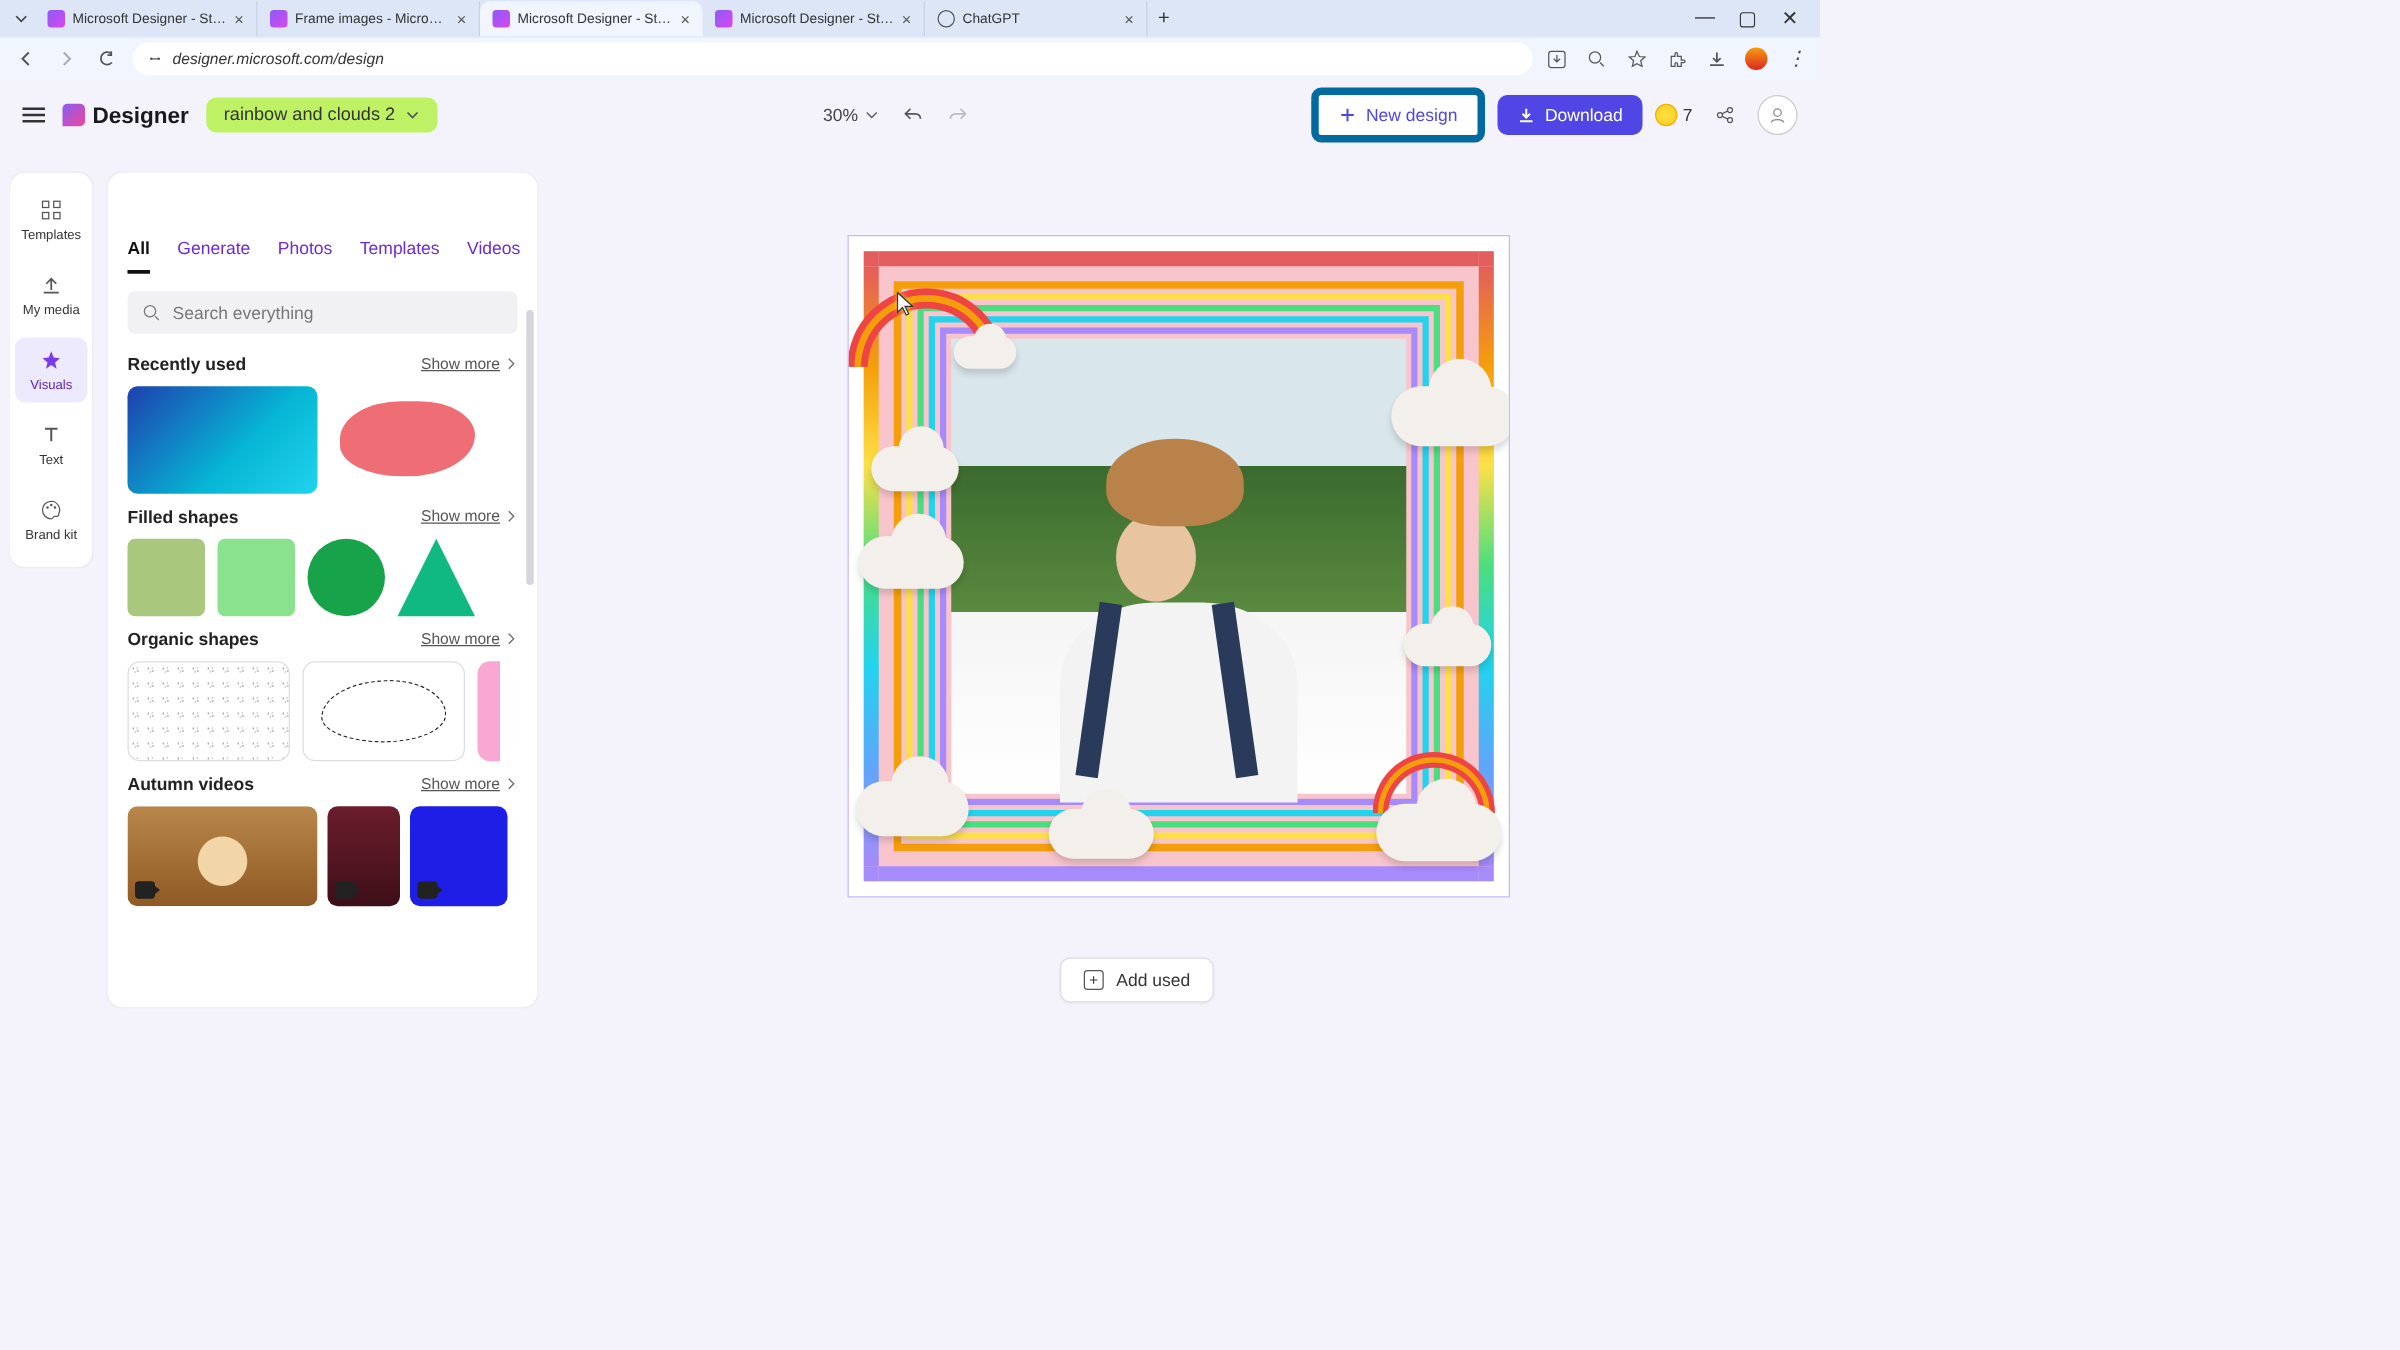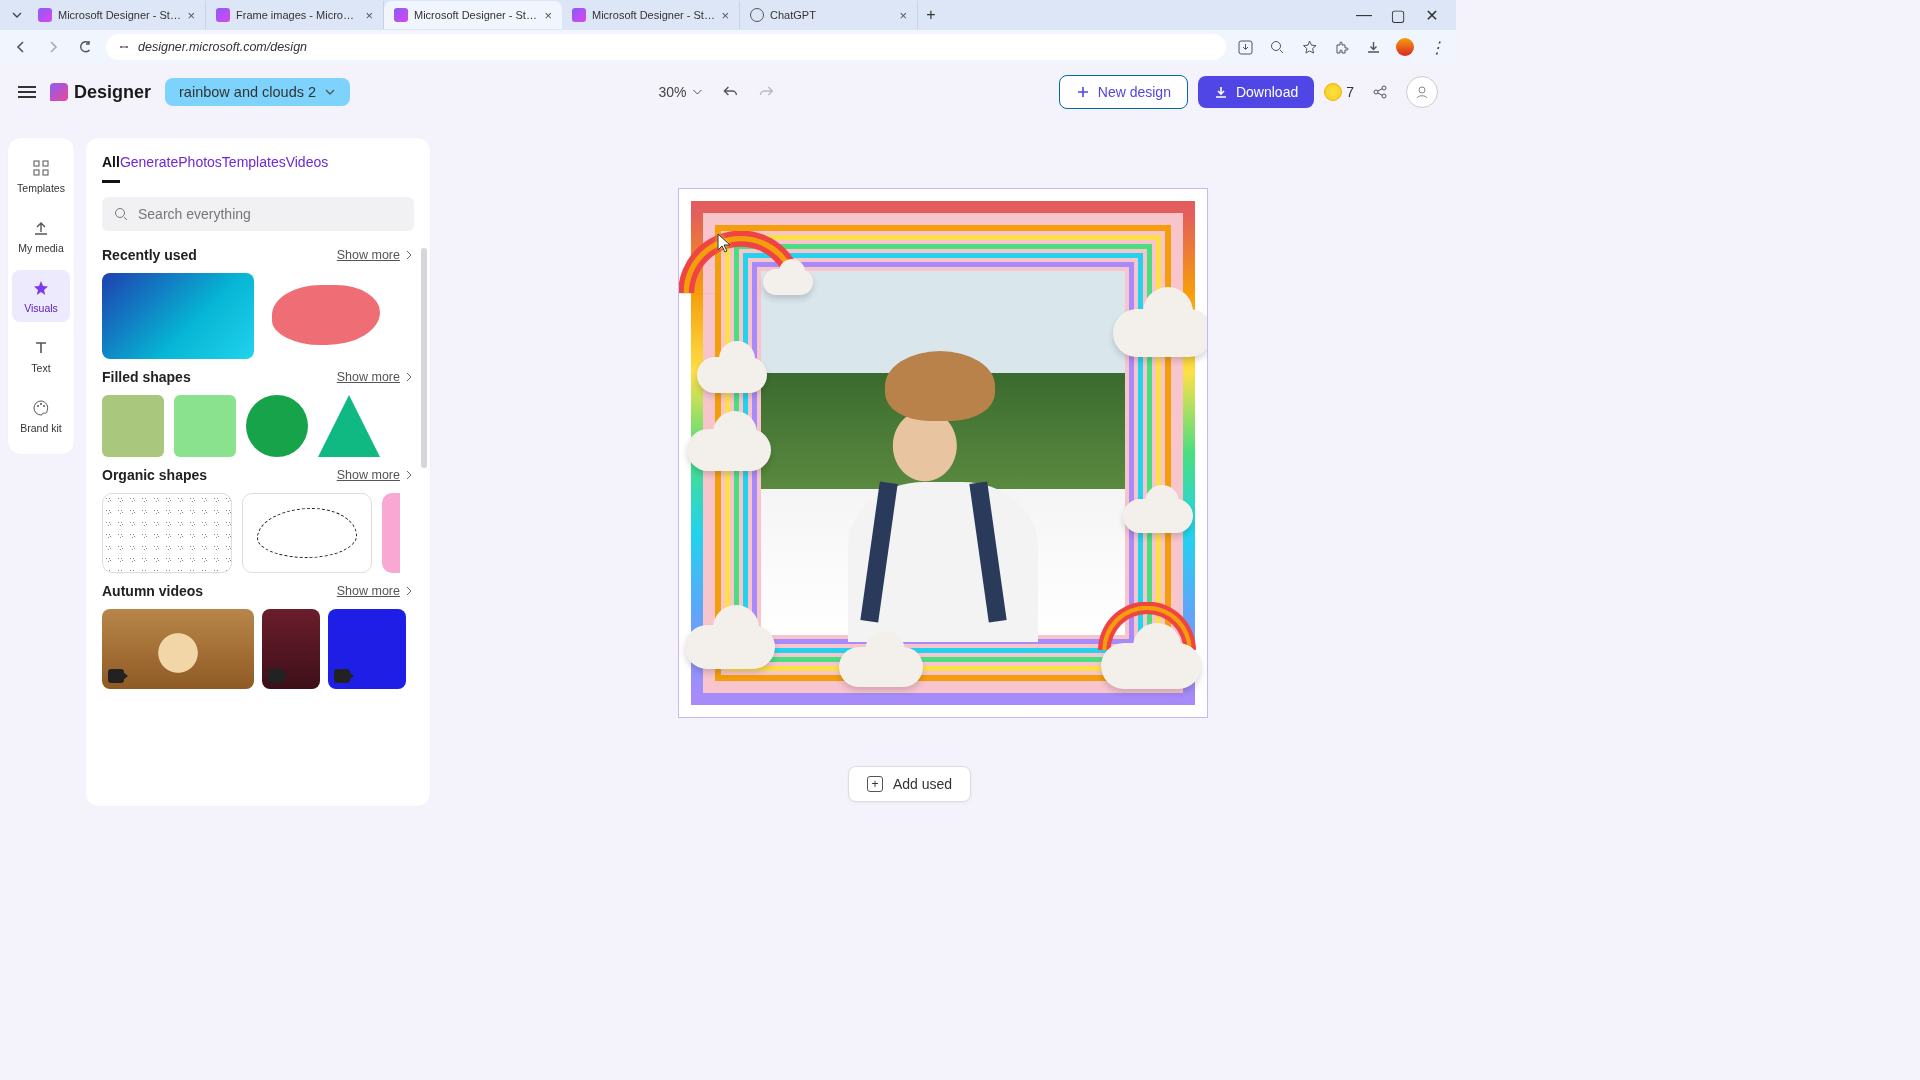--- a/index.html
+++ b/index.html
@@ -30,45 +30,45 @@
 .avatar-small { width: 20px; height: 20px; border-radius: 50%; background: linear-gradient(#f59e0b,#dc2626); }
 .dots { font-size: 16px; }
 
 
 .app { background: #f4f2fb; height: calc(816px - 64px); position: relative; }
 .app-header { display: flex; align-items: center; height: 56px; padding: 0 18px; gap: 14px; }
 .hamburger { display: flex; flex-direction: column; gap: 3px; width: 18px; cursor: pointer; }
 .hamburger span { height: 2px; background: #333; }
 .logo { display: flex; align-items: center; gap: 6px; font-weight: 600; font-size: 18px; color: #1a1a1a; }
 .logo .mark { width: 18px; height: 18px; background: linear-gradient(135deg,#8b5cf6,#ec4899); border-radius: 4px 4px 4px 0; }
-.docname { display: flex; align-items: center; gap: 8px; background: #7dd3fc; border-radius: 8px; padding: 6px 14px; font-size: 14.5px; color: #333; }
+.docname { display: flex; align-items: center; gap: 8px; background: #bef264; border-radius: 8px; padding: 6px 14px; font-size: 14.5px; color: #333; }
 .zoom { margin-left: auto; margin-right: auto; position: absolute; left: 50%; transform: translateX(-60%); display: flex; align-items: center; gap: 20px; color: #444; }
 .zoom .pct { font-size: 14px; display: flex; align-items: center; gap: 6px; }
 .zoom .undo, .zoom .redo { font-size: 16px; }
 .zoom .redo { color: #bbb; }
 .header-right { margin-left: auto; display: flex; align-items: center; gap: 10px; }
 .btn { display: flex; align-items: center; gap: 8px; padding: 8px 16px; border-radius: 8px; font-size: 14px; font-weight: 500; cursor: pointer; }
-.btn.outline { border: 1px solid #0369a1; color: #4f46e5; background: #fff; }
+.btn.outline { border: 6px solid #0369a1; color: #4f46e5; background: #fff; }
 .btn.primary { background: #4f46e5; color: #fff; }
 .credits { display: flex; align-items: center; gap: 4px; font-size: 14px; color: #333; }
 .credits .coin { width: 18px; height: 18px; border-radius: 50%; background: radial-gradient(#fde047,#facc15); border: 1px solid #eab308; }
 .icon-btn { width: 32px; height: 32px; display: flex; align-items: center; justify-content: center; color: #555; border-radius: 6px; }
 .user-circle { width: 32px; height: 32px; border-radius: 50%; border: 1px solid #ccc; display: flex; align-items: center; justify-content: center; background: #fff; }
 
 
 .side-rail { position: absolute; left: 8px; top: 74px; width: 66px; background: #fff; border-radius: 12px; padding: 12px 0; display: flex; flex-direction: column; align-items: center; gap: 8px; box-shadow: 0 0 1px rgba(0,0,0,0.1); }
 .rail-item { width: 58px; display: flex; flex-direction: column; align-items: center; gap: 4px; padding: 8px 0; border-radius: 8px; cursor: pointer; }
 .rail-item.active { background: #edeafd; color: #5b21b6; }
 .rail-item .ri-icon { width: 20px; height: 20px; display: flex; align-items: center; justify-content: center; }
 .rail-item .ri-label { font-size: 10.5px; color: #333; }
 .rail-item.active .ri-label { color: #5b21b6; }
 
 
 .panel { position: absolute; left: 86px; top: 74px; width: 344px; bottom: 10px; background: #fff; border-radius: 12px; padding: 16px 0 0 0; overflow: hidden; box-shadow: 0 0 1px rgba(0,0,0,0.08); }
-.panel-tabs { display: flex; padding: 0 16px; font-size: 14px; }
+.panel-tabs { display: flex; gap: 22px; padding: 0 16px; font-size: 14px; margin-top: 36px; }
 .panel-tabs .ptab { padding-bottom: 10px; color: #6d28d9; cursor: pointer; }
 .panel-tabs .ptab.active { color: #111; font-weight: 600; border-bottom: 3px solid #111; }
 .search { margin: 14px 16px 10px; display: flex; align-items: center; gap: 10px; background: #f1f1f4; border-radius: 6px; padding: 9px 12px; color: #777; font-size: 14px; }
 .section { padding: 6px 16px 4px; }
 .section-head { display: flex; align-items: center; justify-content: space-between; margin-bottom: 10px; }
 .section-head h4 { font-size: 14px; font-weight: 600; color: #222; }
 .showmore { font-size: 12.5px; color: #555; display: flex; align-items: center; gap: 4px; cursor: pointer; text-decoration: underline; }
 .row { display: flex; gap: 10px; }
 .thumb { border-radius: 8px; }
 

